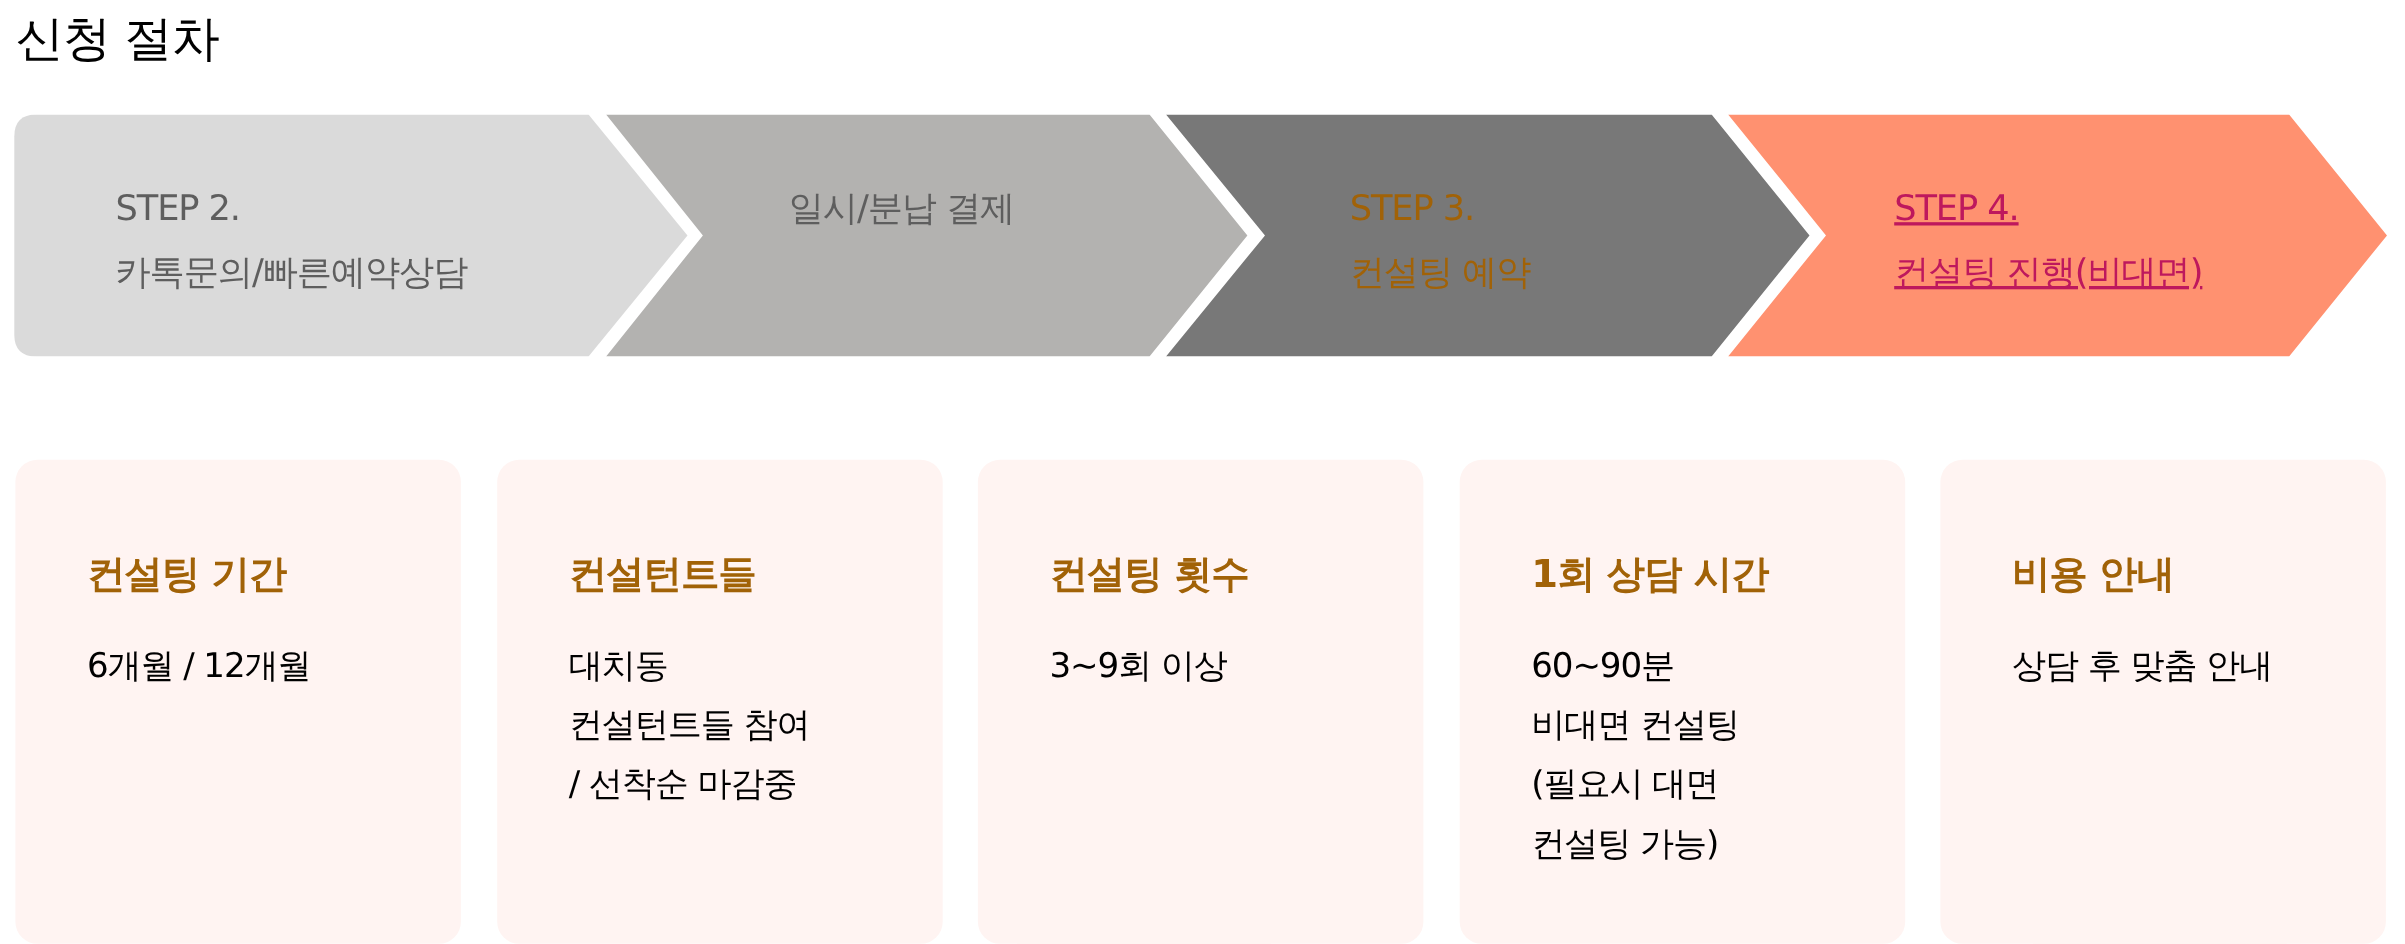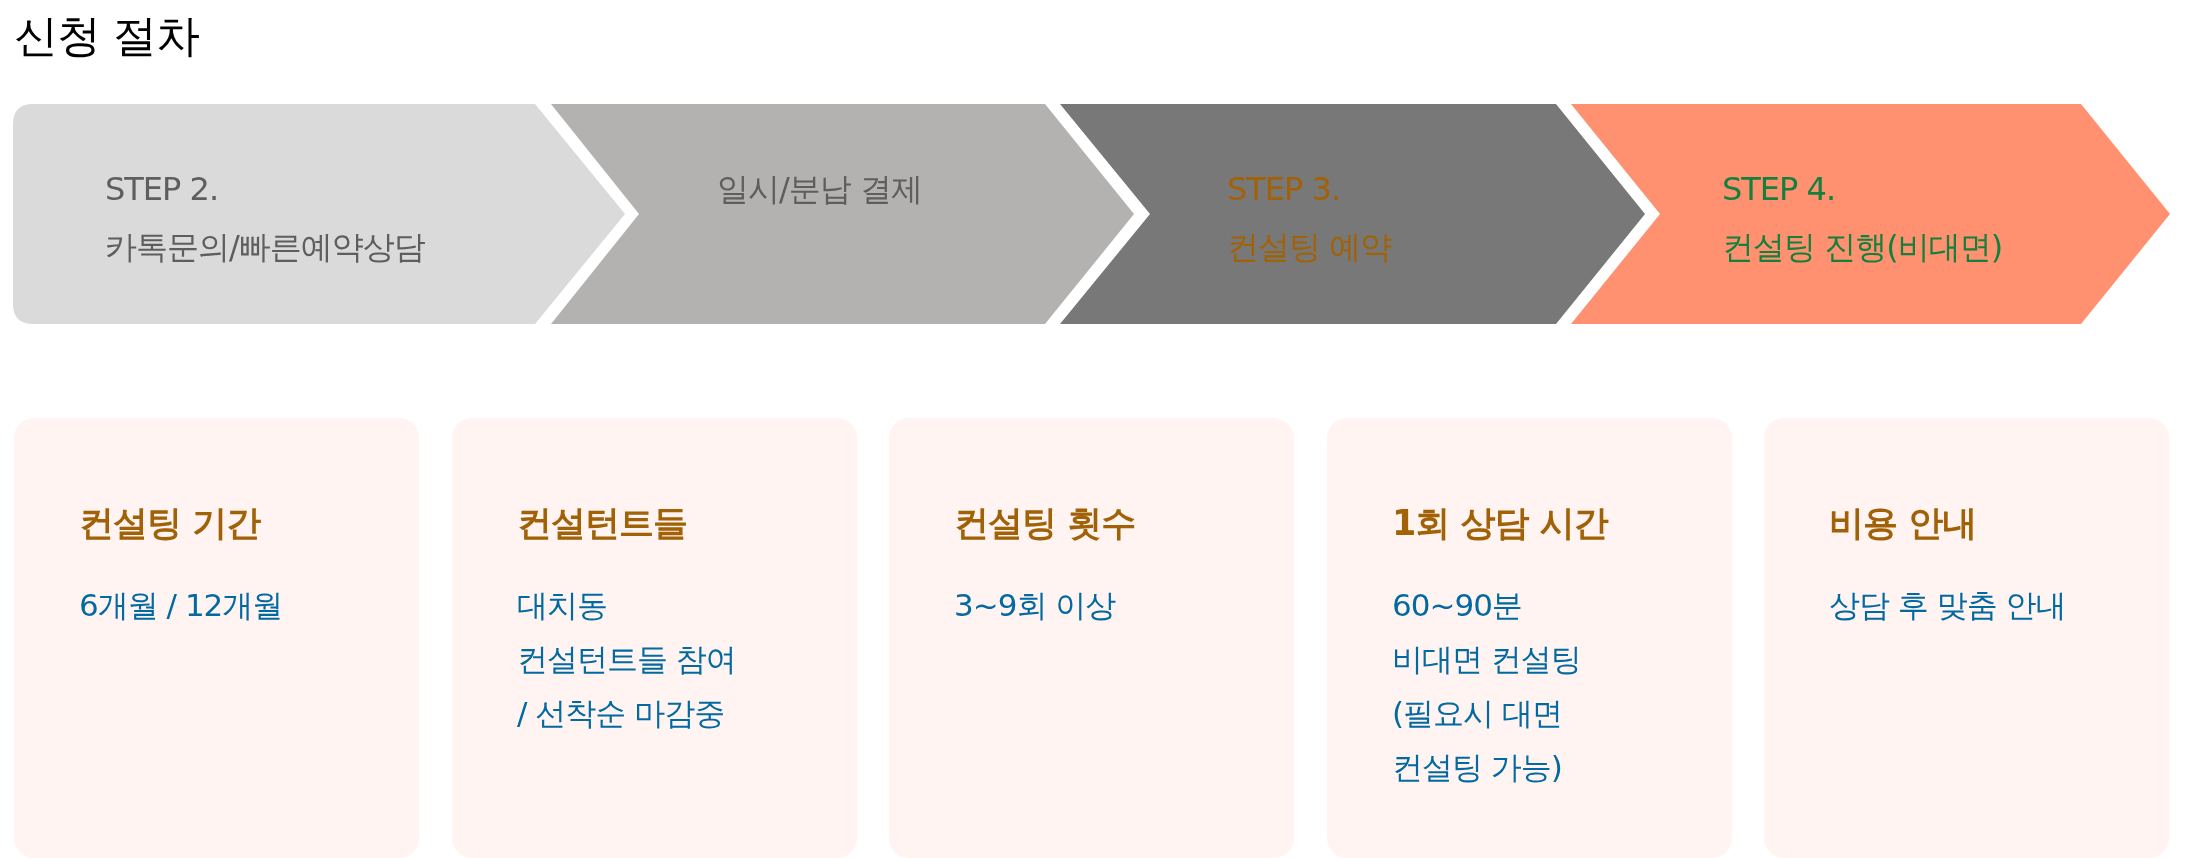--- a/index.html
+++ b/index.html
@@ -67,21 +67,21 @@
       font-size: 35px;
       font-weight: 700;
       color: #a16207;
       letter-spacing: -1px;
       line-height: 46px;
       margin: 0 0 32px 0;
       white-space: nowrap;
     }
     .card-line {
       font-size: 31px;
-      color: #0369a1;
+      color: #000000;
       line-height: 54px;
       letter-spacing: -1px;
       white-space: nowrap;
     }
   </style>
 </head>
 <body>
 
 <h1 class="page-title">신청 절차</h1>
 
@@ -101,21 +101,21 @@
     <span class="step-num">STEP 2.</span>
     <span class="step-label">카톡문의/빠른예약상담</span>
   </div>
   <div class="step-text" style="left:717px; color:#5E5E5E;">
     <span class="step-label">일시/분납 결제</span>
   </div>
   <div class="step-text" style="left:1227px; color:#a16207;">
     <span class="step-num">STEP 3.</span>
     <span class="step-label">컨설팅 예약</span>
   </div>
-  <div class="step-text" style="left:1722px; color:#15803d;">
+  <div class="step-text" style="left:1722px; color:#be185d;text-decoration:underline;">
     <span class="step-num">STEP 4.</span>
     <span class="step-label">컨설팅 진행(비대면)</span>
   </div>
 </div>
 
 <div class="cards">
   <div class="card" style="left:0px;">
     <div class="card-title">컨설팅 기간</div>
     <div class="card-line">6개월 / 12개월</div>
   </div>

